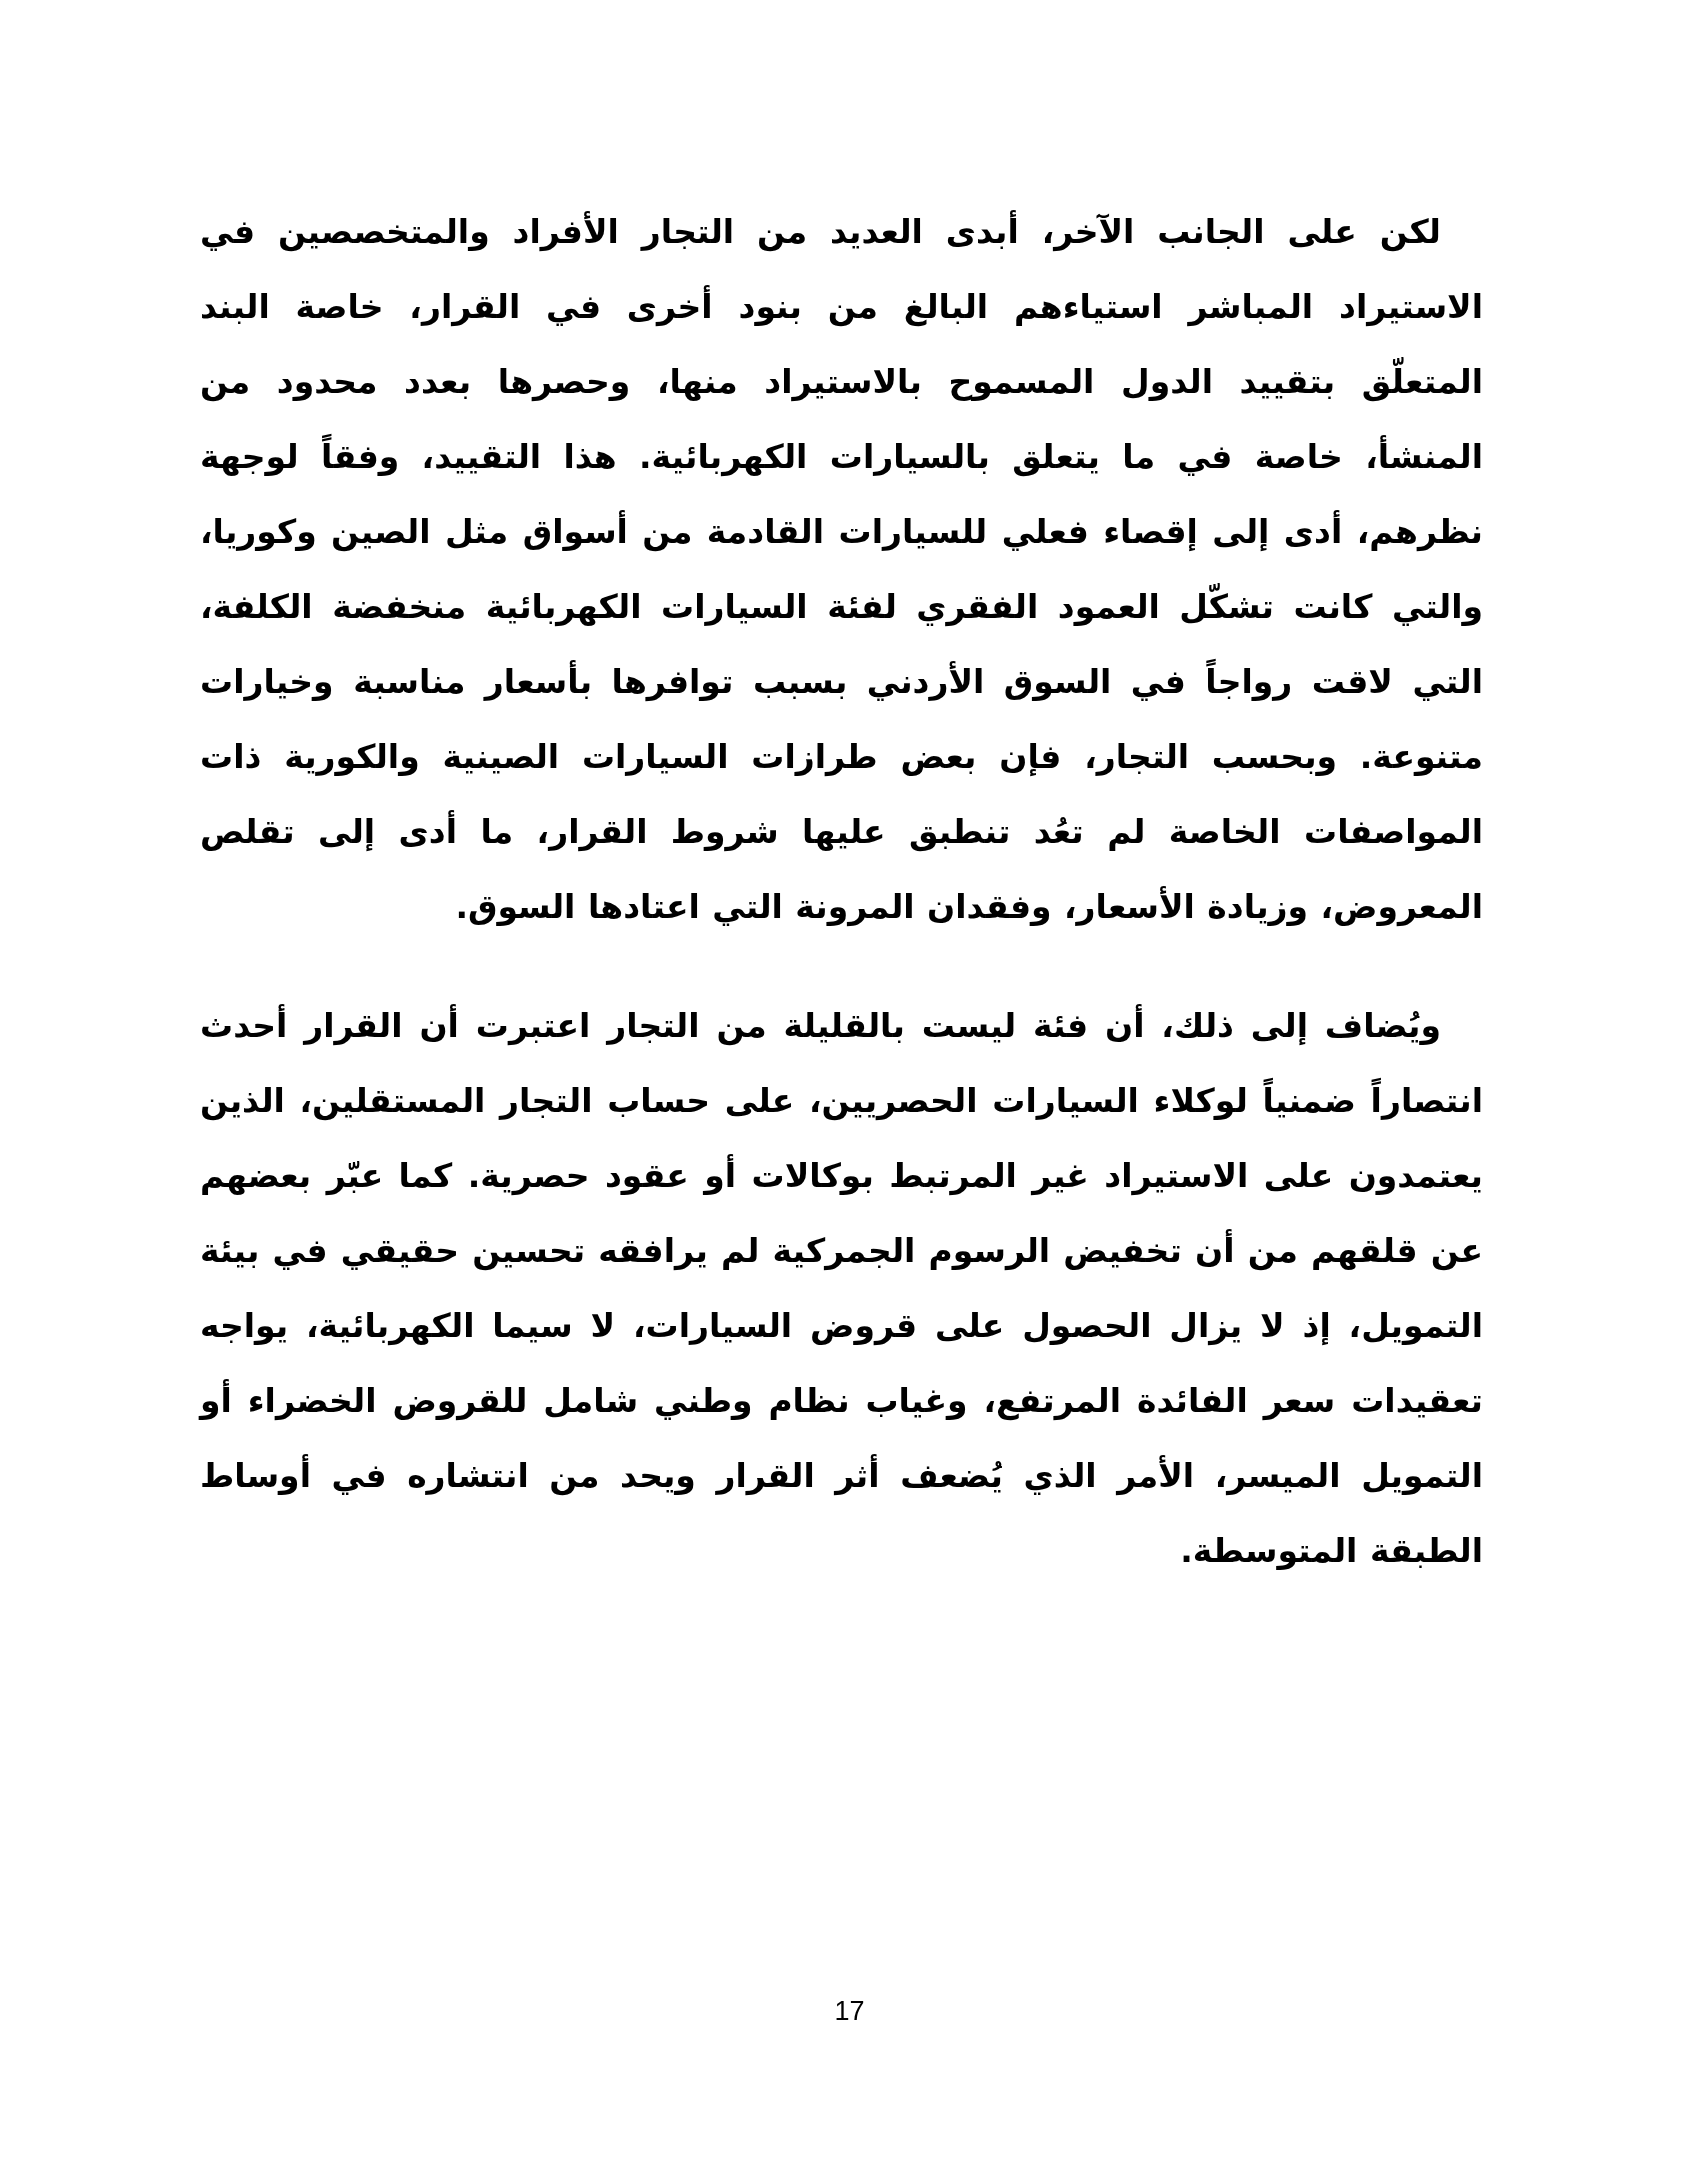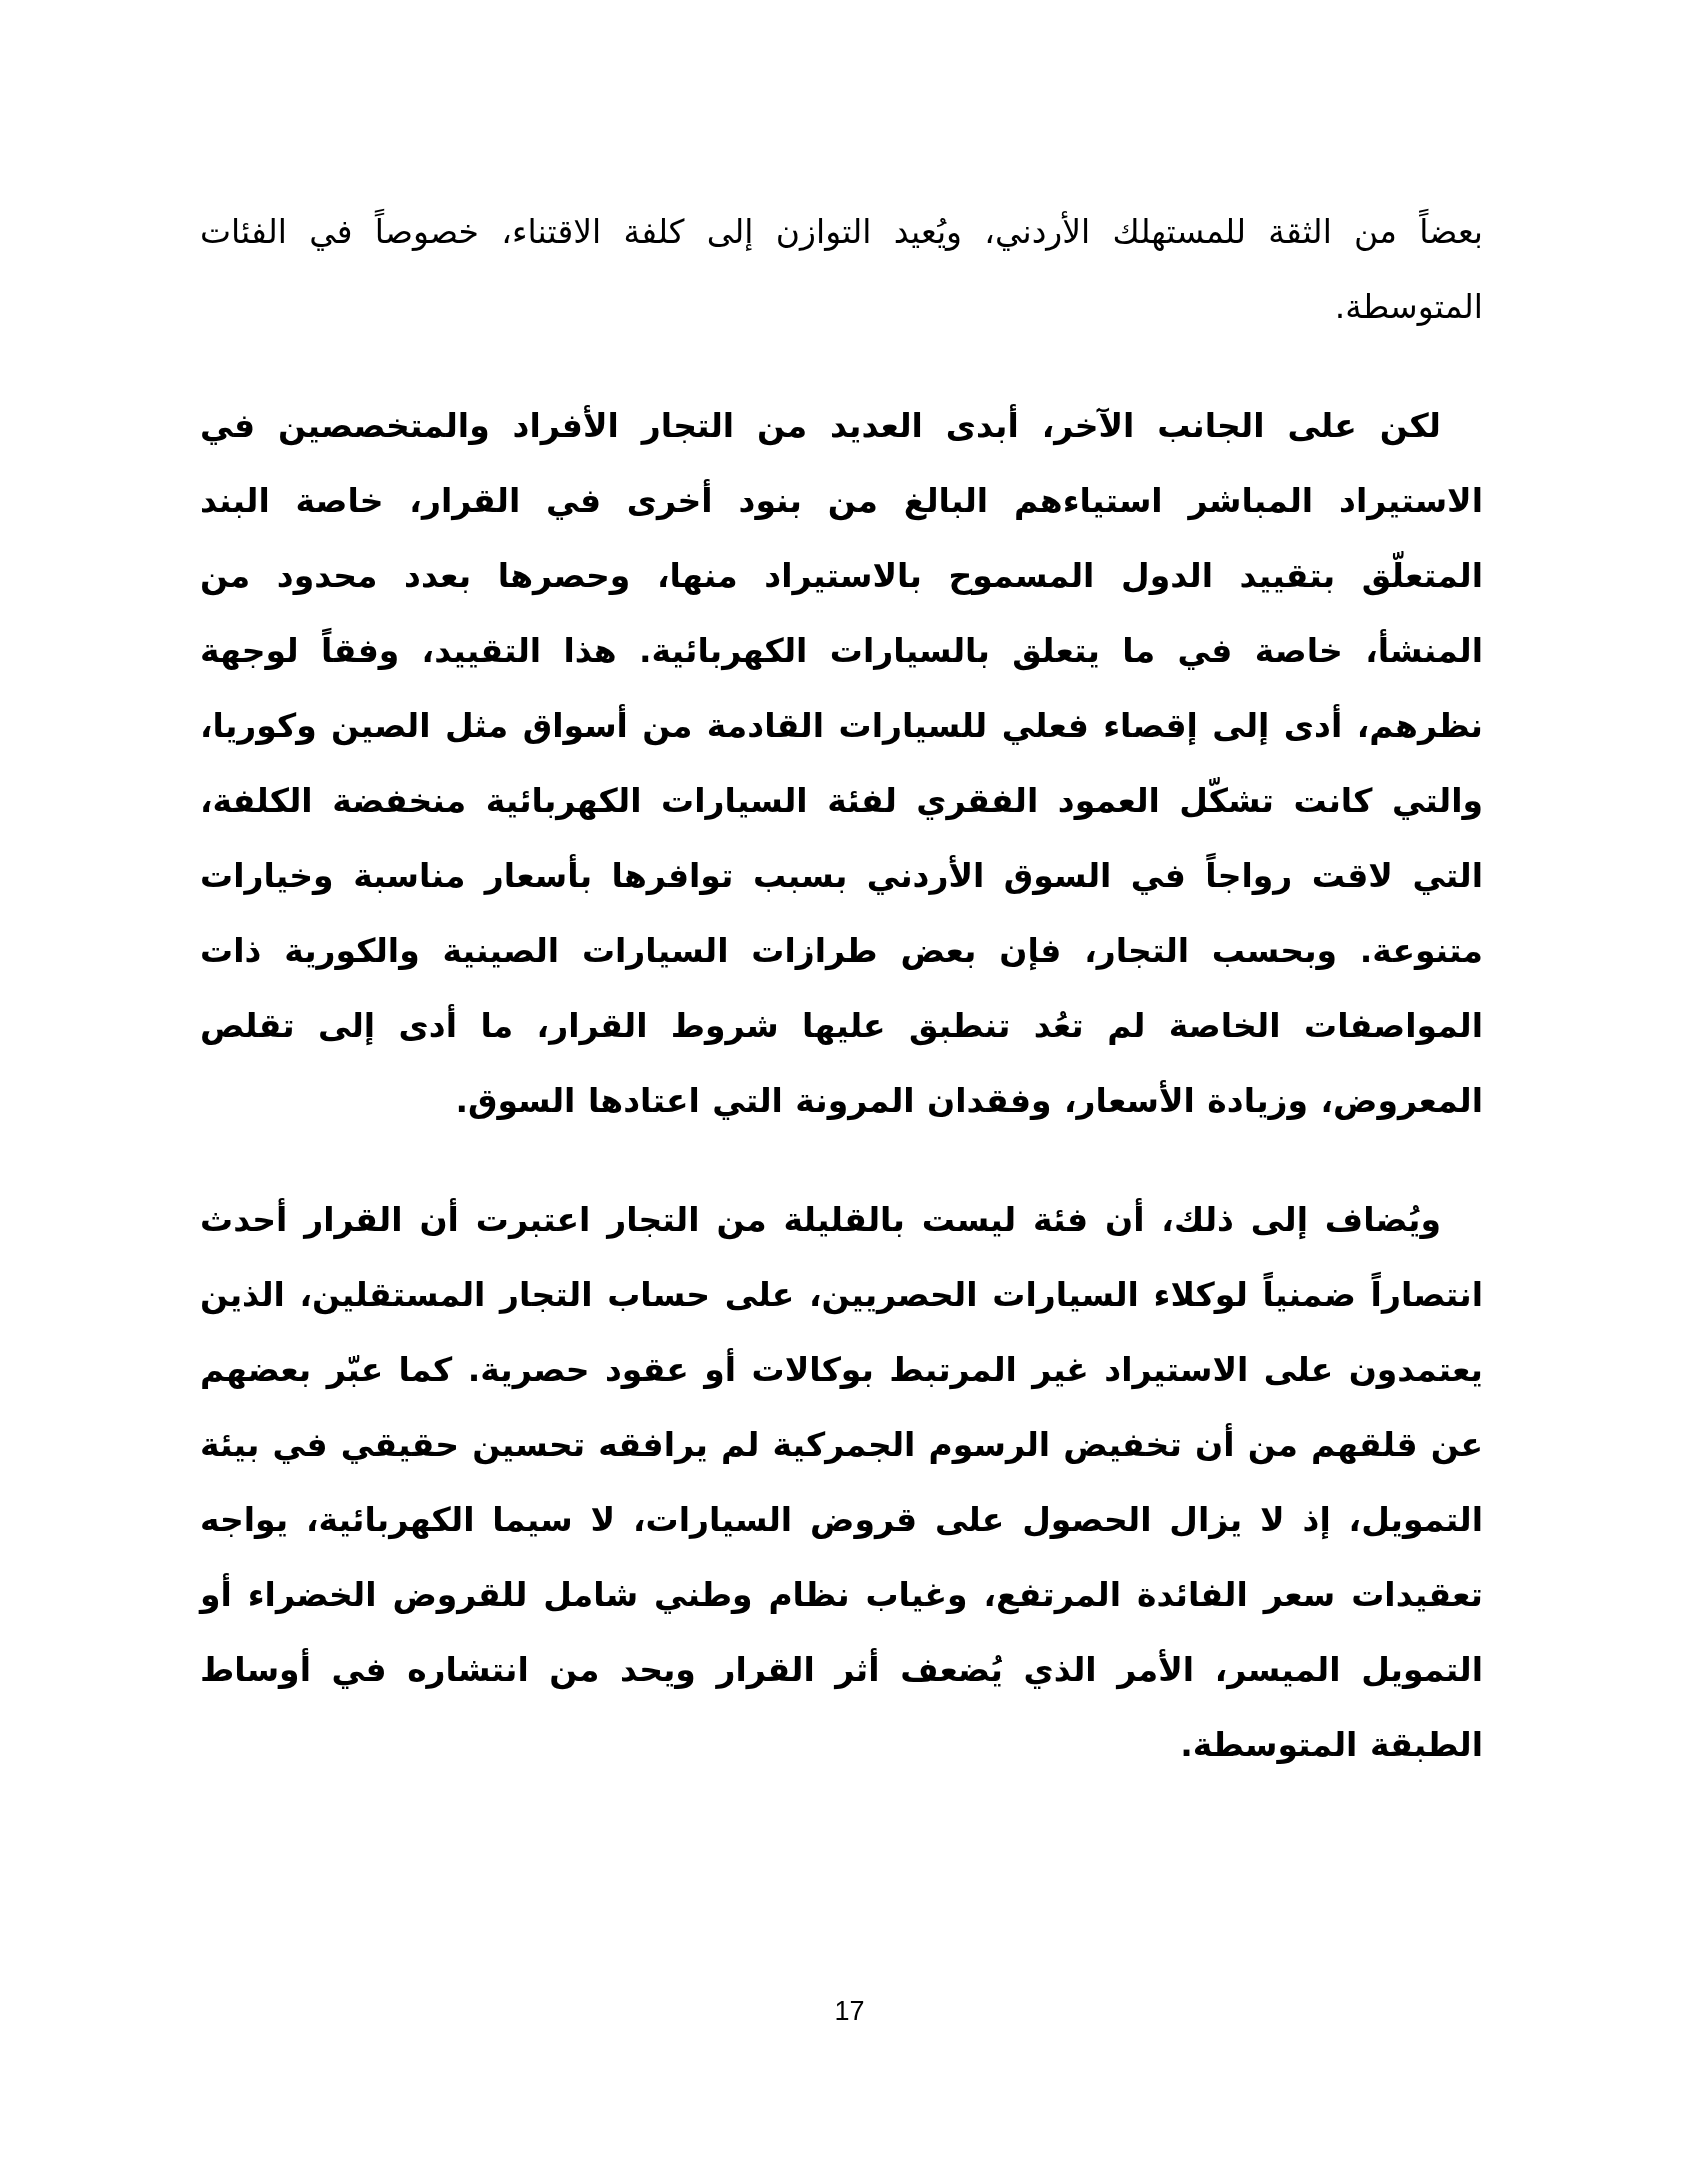--- a/index.html
+++ b/index.html
@@ -42,19 +42,18 @@
       text-align: center;
       font-family: "Liberation Sans", "DejaVu Sans", sans-serif;
       font-size: 27px;
       direction: ltr;
     }
   </style>
 </head>
 <body>
 
 <main class="page">
-  <p class="para">بعضاً من الثقة للمستهلك الأردني، ويُعيد التوازن إلى كلفة الاقتناء، خصوصاً في الفئات المتوسطة.</p>
   <p class="para indent">لكن على الجانب الآخر، أبدى العديد من التجار الأفراد والمتخصصين في الاستيراد المباشر استياءهم البالغ من بنود أخرى في القرار، خاصة البند المتعلّق بتقييد الدول المسموح بالاستيراد منها، وحصرها بعدد محدود من المنشأ، خاصة في ما يتعلق بالسيارات الكهربائية. هذا التقييد، وفقاً لوجهة نظرهم، أدى إلى إقصاء فعلي للسيارات القادمة من أسواق مثل الصين وكوريا، والتي كانت تشكّل العمود الفقري لفئة السيارات الكهربائية منخفضة الكلفة، التي لاقت رواجاً في السوق الأردني بسبب توافرها بأسعار مناسبة وخيارات متنوعة. وبحسب التجار، فإن بعض طرازات السيارات الصينية والكورية ذات المواصفات الخاصة لم تعُد تنطبق عليها شروط القرار، ما أدى إلى تقلص المعروض، وزيادة الأسعار، وفقدان المرونة التي اعتادها السوق.</p>
   <p class="para indent">ويُضاف إلى ذلك، أن فئة ليست بالقليلة من التجار اعتبرت أن القرار أحدث انتصاراً ضمنياً لوكلاء السيارات الحصريين، على حساب التجار المستقلين، الذين يعتمدون على الاستيراد غير المرتبط بوكالات أو عقود حصرية. كما عبّر بعضهم عن قلقهم من أن تخفيض الرسوم الجمركية لم يرافقه تحسين حقيقي في بيئة التمويل، إذ لا يزال الحصول على قروض السيارات، لا سيما الكهربائية، يواجه تعقيدات سعر الفائدة المرتفع، وغياب نظام وطني شامل للقروض الخضراء أو التمويل الميسر، الأمر الذي يُضعف أثر القرار ويحد من انتشاره في أوساط الطبقة المتوسطة.</p>
 </main>
 
 <div class="page-number">17</div>
 
 
 </body></html>

